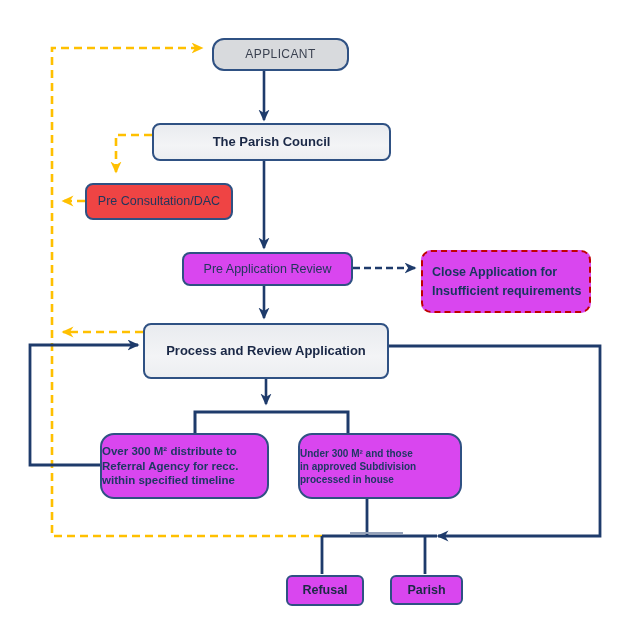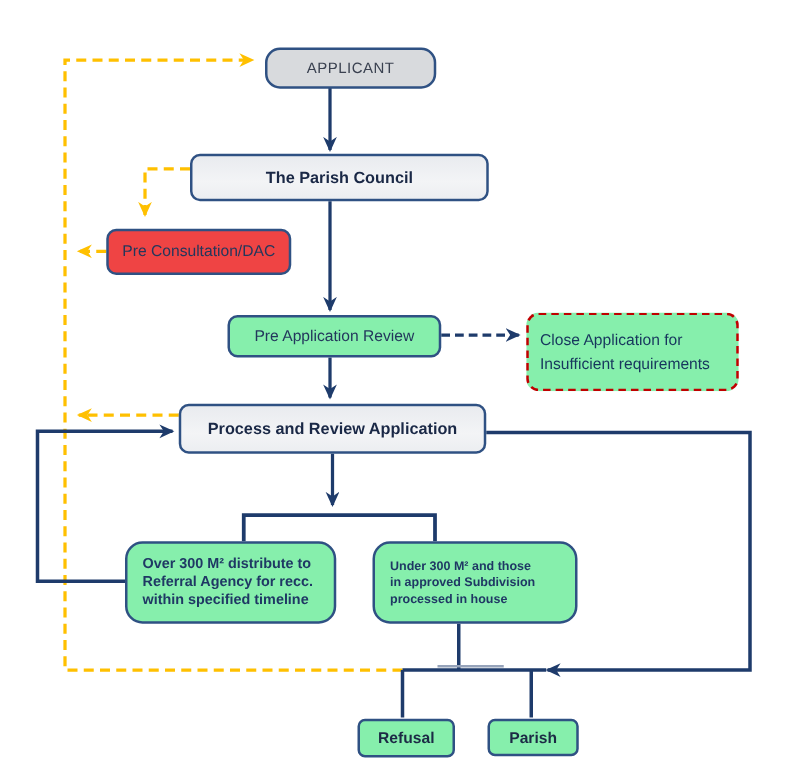--- a/index.html
+++ b/index.html
@@ -3,44 +3,44 @@
 <meta charset="utf-8">
 <style>
   html,body{margin:0;padding:0;background:#ffffff;}
   #canvas{
     position:relative;width:642px;height:625px;background:#ffffff;overflow:hidden;
     font-family:"Liberation Sans",sans-serif;
   }
   #connectors{position:absolute;left:0;top:0;width:642px;height:625px;}
   .node{
     position:absolute;box-sizing:border-box;
-    border:2.5px solid #2f5183;border-radius:8px;background:#86efac;
+    border:2.5px solid #2f5183;border-radius:8px;background:#d946ef;
     display:flex;align-items:center;justify-content:center;
     color:#23375c;font-size:12.5px;text-align:center;
     white-space:pre-line;line-height:1.3;
   }
   .node.gray{background:#d8dadd;color:#3a4150;border-radius:12px;}
   .node.lightgray{background:linear-gradient(180deg,#e9ebef 0%,#f3f4f6 60%,#eceef1 100%);}
   .node.peach{background:#ef4444;}
   .node.bold{font-weight:bold;color:#1a2846;}
   .node.navybold{font-weight:bold;color:#1f3864;}
   .node.alert{
     border:2.5px dashed #c00000;border-radius:10px;color:#17365d;
     justify-content:flex-start;text-align:left;padding-left:9px;line-height:1.5;
   }
-  .node.leftalign{justify-content:flex-start;text-align:left;padding-left:12px;}
+  .node.leftalign{justify-content:flex-start;text-align:left;}
   .node.big-radius{border-radius:14px;}
   .node.small{font-weight:600;color:#1c2a45;border-radius:6px;border-width:2px;}
 
   #n-applicant   {left:212px;top:38px;width:137px;height:33px;font-size:12px;letter-spacing:.4px;}
   #n-parish      {left:152px;top:123px;width:239px;height:38px;font-size:13px;}
   #n-preconsult  {left:85px; top:183px;width:148px;height:37px;}
   #n-preapp      {left:182px;top:252px;width:171px;height:34px;}
-  #n-close       {left:421px;top:250px;width:170px;height:63px;}
-  #n-process     {left:143px;top:323px;width:246px;height:40px;font-size:13px;}
+  #n-close       {left:421px;top:250px;width:170px;height:63px;font-weight:bold;}
+  #n-process     {left:143px;top:323px;width:246px;height:56px;font-size:13px;}
   #n-over300     {left:100px;top:433px;width:169px;height:66px;font-size:11.5px;}
   #n-under300    {left:298px;top:433px;width:164px;height:66px;font-size:10px;}
   #n-approval    {left:286px;top:575px;width:78px;height:31px;}
   #n-refusal     {left:390px;top:575px;width:73px;height:30px;}
 </style>
 </head>
 <body>
 
 <div id="canvas">
 

